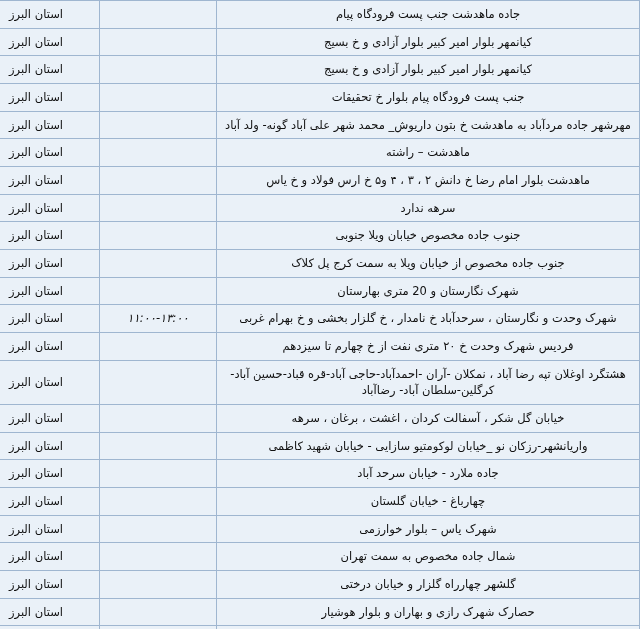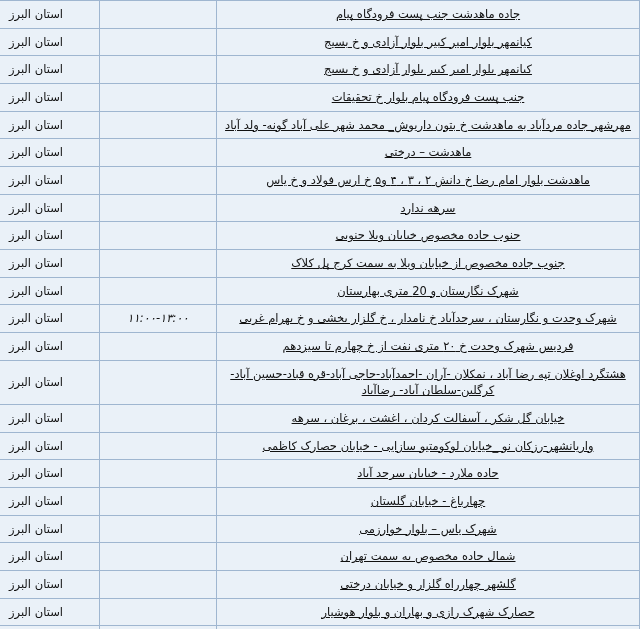--- a/index.html
+++ b/index.html
@@ -42,21 +42,20 @@
     background: #eaf1f8;
     font-size: 11.5px;
     letter-spacing: 0.3px;
     white-space: nowrap;
     font-style: italic;
   }
   td.col-area {
     width: 414px;
     background: #eaf1f8;
     padding: 5px 8px;
-    text-decoration: underline;
   }
   td.two-line {
     line-height: 1.7;
   }
   .empty-time {
     background: #eaf1f8;
   }
 </style>
 </head>
 <body>
@@ -83,21 +82,21 @@
           <td class="col-area">جنب پست فرودگاه پیام  بلوار خ تحقیقات</td>
           <td class="col-time empty-time"></td>
           <td class="col-province">استان البرز</td>
         </tr>
         <tr>
           <td class="col-area">مهرشهر جاده مردآباد به ماهدشت خ بتون داریوش_ محمد شهر علی آباد گونه- ولد آباد</td>
           <td class="col-time empty-time"></td>
           <td class="col-province">استان البرز</td>
         </tr>
         <tr>
-          <td class="col-area">ماهدشت – درختی</td>
+          <td class="col-area">ماهدشت – راشته</td>
           <td class="col-time empty-time"></td>
           <td class="col-province">استان البرز</td>
         </tr>
         <tr>
           <td class="col-area">ماهدشت بلوار امام رضا خ دانش ۲ ، ۳ ، ۴ و۵ خ ارس فولاد و خ یاس</td>
           <td class="col-time empty-time"></td>
           <td class="col-province">استان البرز</td>
         </tr>
         <tr>
           <td class="col-area">سرهه ندارد</td>
@@ -133,21 +132,21 @@
           <td class="col-area two-line">هشتگرد اوغلان تپه رضا آباد ، نمکلان -آران -احمدآباد-حاجی آباد-قره قباد-حسین آباد-کرگلین-سلطان آباد- رضاآباد</td>
           <td class="col-time empty-time"></td>
           <td class="col-province">استان البرز</td>
         </tr>
         <tr>
           <td class="col-area">خیابان گل شکر ، آسفالت کردان ، اغشت ، برغان ، سرهه</td>
           <td class="col-time empty-time"></td>
           <td class="col-province">استان البرز</td>
         </tr>
         <tr>
-          <td class="col-area">واریانشهر-رزکان نو _خیابان لوکومتیو سازایی - خیابان حصارک کاظمی</td>
+          <td class="col-area">واریانشهر-رزکان نو _خیابان لوکومتیو سازایی - خیابان شهید کاظمی</td>
           <td class="col-time empty-time"></td>
           <td class="col-province">استان البرز</td>
         </tr>
         <tr>
           <td class="col-area">جاده ملارد - خیابان سرحد آباد</td>
           <td class="col-time empty-time"></td>
           <td class="col-province">استان البرز</td>
         </tr>
         <tr>
           <td class="col-area">چهارباغ - خیابان گلستان</td>

